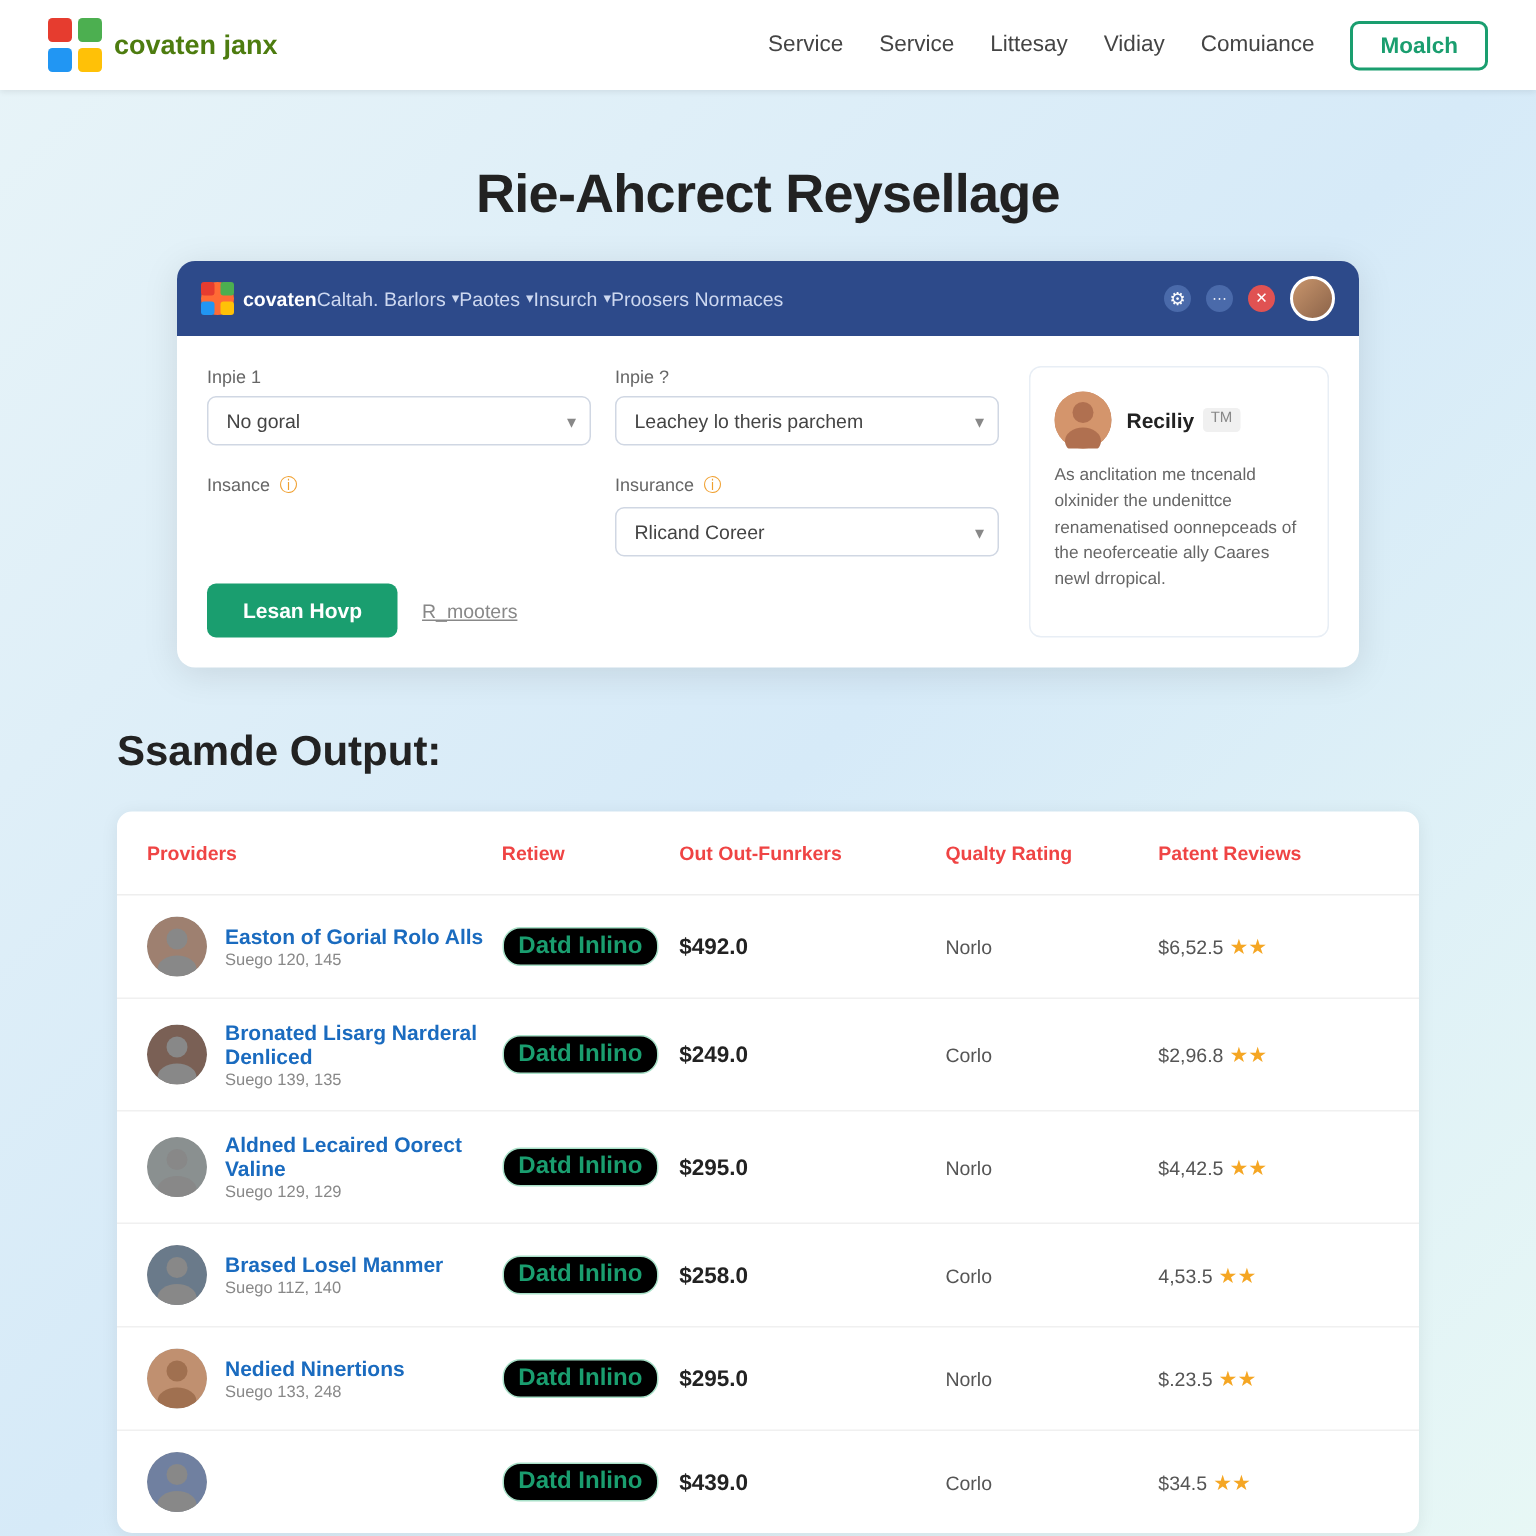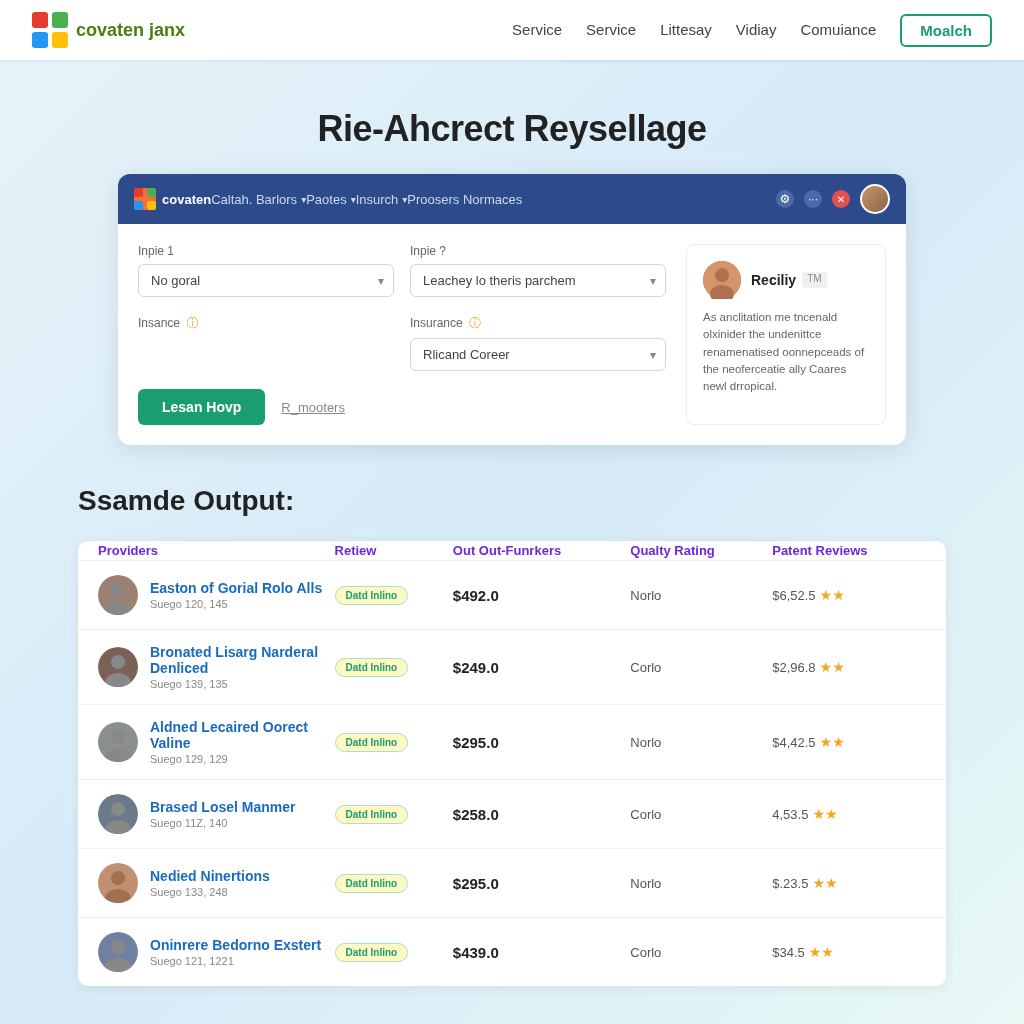--- a/index.html
+++ b/index.html
@@ -259,25 +259,25 @@
     
     .results-table {
       background: white;
       border-radius: 10px;
       box-shadow: 0 2px 12px rgba(0,0,0,0.07);
       overflow: hidden;
     }
     .table-header {
       display: grid;
       grid-template-columns: 2fr 1fr 1.5fr 1.2fr 1.3fr;
-      padding: 2px 20px;
+      padding: 20px 20px;
       border-bottom: 1px solid #eee;
       font-size: 13px;
       font-weight: 600;
-      color: #6d28d9;
+      color: #ef4444;
     }
     .table-row {
       display: grid;
       grid-template-columns: 2fr 1fr 1.5fr 1.2fr 1.3fr;
       padding: 14px 20px;
       border-bottom: 1px solid #f0f0f0;
       align-items: center;
     }
     .table-row:last-child { border-bottom: none; }
 
@@ -304,23 +304,23 @@
     .provider-sub {
       font-size: 11px;
       color: #888;
       margin-top: 2px;
     }
 
     .status-badge {
       display: inline-block;
       padding: 3px 10px;
       border-radius: 12px;
-      font-size: 10px;
+      font-size: 16px;
       font-weight: 600;
-      background: #fef9c3;
+      background: #000000;
       color: #1a9e6f;
       border: 1px solid #a8e0c8;
     }
 
     .price-col {
       font-size: 15px;
       font-weight: 600;
       color: #222;
     }
     .quality-col {
@@ -610,24 +610,20 @@
     </div>
         <div class="table-row">
       <div class="provider-cell">
         <div class="provider-avatar">
           <svg viewBox="0 0 40 40" width="40" height="40">
             <circle cx="20" cy="20" r="20" fill="#7080a0"></circle>
             <circle cx="20" cy="15" r="7" fill="#888"></circle>
             <ellipse cx="20" cy="35" rx="13" ry="9" fill="#888"></ellipse>
           </svg>
         </div>
-        <div class="provider-info">
-          <div class="provider-name">Oninrere Bedorno Exstert</div>
-          <div class="provider-sub">Suego 121, 1221</div>
-        </div>
       </div>
       <div>
         <span class="status-badge">Datd Inlino</span>
       </div>
       <div class="price-col">$439.0</div>
       <div class="quality-col">Corlo</div>
       <div class="reviews-col">
         <span>$34.5</span>
         <span class="stars">★★</span>
       </div>

